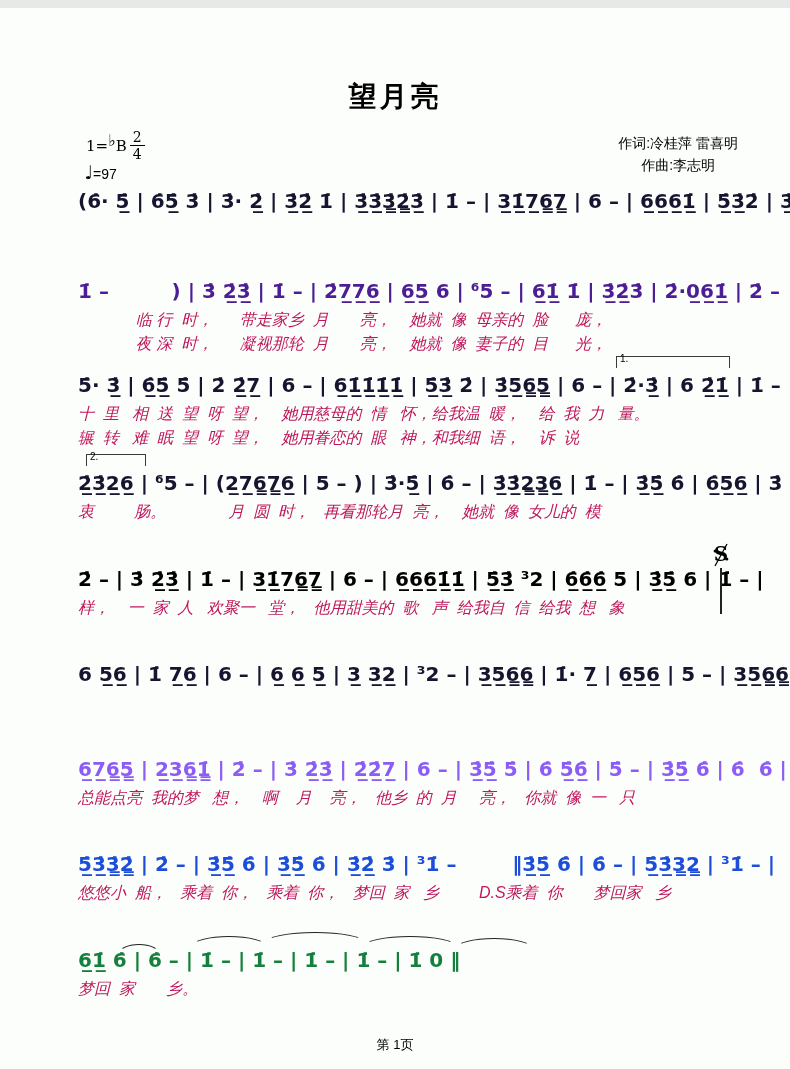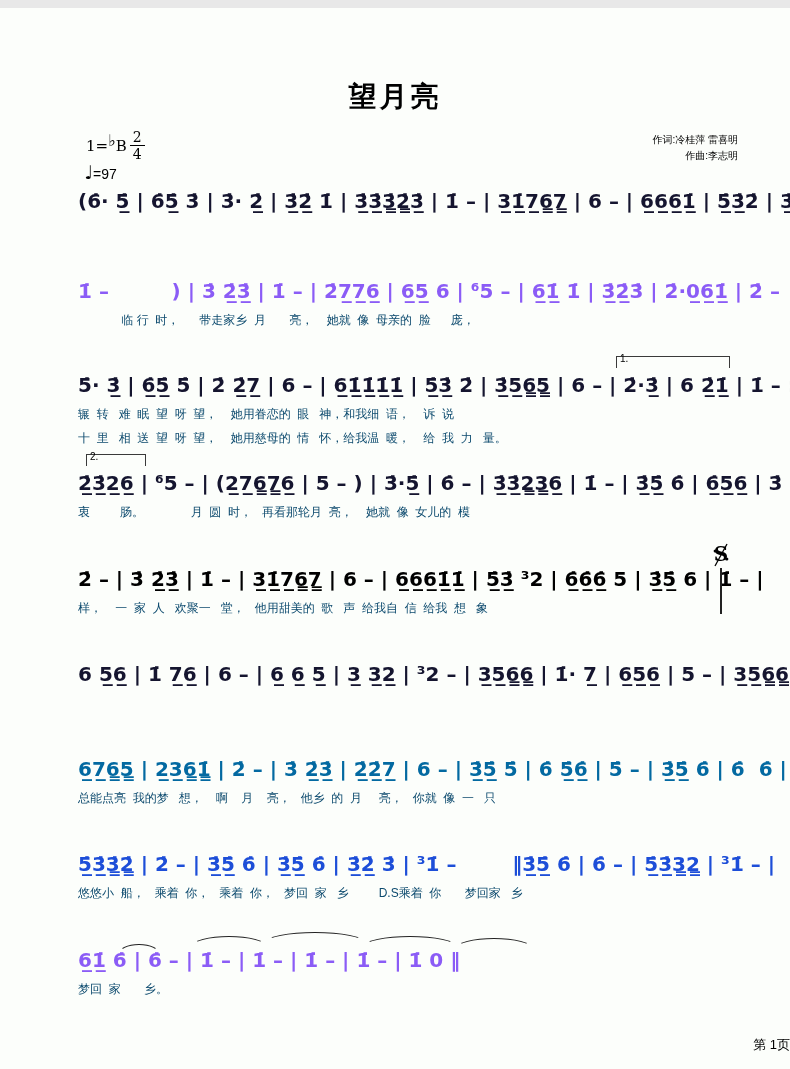--- a/index.html
+++ b/index.html
@@ -1,43 +1,43 @@
 <!DOCTYPE html>
 <html><head>
 <meta charset="utf-8">
 <style>
   html,body{margin:0;padding:0;background:#e8e8e8;}
   .page{position:relative;width:790px;height:1069px;margin:8px auto;background:#fcfefb;
         font-family:"Liberation Sans",sans-serif;overflow:hidden;color:#000;}
   .title{position:absolute;top:70px;left:0;right:0;margin:0;text-align:center;
          font-size:28px;font-weight:600;letter-spacing:3px;
          font-family:"DejaVu Serif","Liberation Serif",serif;}
-  .credits{position:absolute;top:124px;right:52px;font-size:10px;line-height:1.6;text-align:right;}
+  .credits{position:absolute;top:124px;right:52px;font-size:14px;line-height:1.6;text-align:center;}
   .keysig{position:absolute;top:122px;left:86px;font-size:15px;
           font-family:"DejaVu Serif","Liberation Serif",serif;}
   .flat{font-size:16px;vertical-align:5px;font-family:"DejaVu Sans",sans-serif;}
   .frac{display:inline-block;text-align:center;vertical-align:-8px;margin-left:3px;
         line-height:1;font-size:14px;}
   .frac .num{display:block;border-bottom:1px solid #000;padding:0 3px 1px;}
   .frac .den{display:block;padding-top:1px;}
   .tempo{position:absolute;top:153px;left:84px;font-size:14px;}
   .qnote{font-size:19px;font-family:"DejaVu Sans",sans-serif;}
   #systems .system{position:absolute;left:78px;width:705px;}
   .notes{font-family:"DejaVu Sans",sans-serif;font-weight:bold;font-size:20px;
          color:#15152f;white-space:pre;line-height:30px;}
-  .lyric{font-size:12px;color:#0c4a6e;white-space:pre;line-height:20px;margin-top:4px;}
+  .lyric{font-size:16px;color:#be185d;white-space:pre;line-height:20px;margin-top:4px;font-style:italic;}
   .volta{position:absolute;border:1px solid #3a3a3a;border-bottom:none;height:11px;font-size:10px;}
   .volta span{position:relative;top:-4px;left:3px;}
   .volta1{left:616px;top:348px;width:112px;}
   .volta2{left:86px;top:446px;width:58px;}
   .segno{position:absolute;left:712px;top:534px;}
   .segno-bar{position:absolute;left:720px;top:560px;width:2px;height:46px;background:#222;}
   .arc{position:absolute;height:18px;border:1.6px solid transparent;border-top-color:#222;
        border-radius:50%;}
-  .footer{position:absolute;top:1028px;left:0;right:0;text-align:right;font-size:13px;}
+  .footer{position:absolute;top:1028px;left:0;right:0;text-align:center;font-size:13px;}
 </style>
 </head>
 <body>
 
 <div class="page">
 
   <h1 class="title">望月亮</h1>
 
   <div class="credits">
     <div>作词:冷桂萍 雷喜明</div>
@@ -50,49 +50,50 @@
 
   <div class="tempo">
     <span class="qnote">♩</span><span>=97</span>
   </div>
 
   <div id="systems">
       <div class="system" style="top: 178px;">
         <div class="notes" style="color: rgb(21, 21, 47);">(6̇· 5̲̇ | 6̇5̲̇ 3̇ | 3̇· 2̲̇ | 3̲̇2̲̇ 1̇ | 3̲̇3̲̇3̳̇2̳̇3̲̇ | 1̇ – | 3̲1̲̇7̲6̳7̳ | 6 – | 6̲6̲6̲1̲̇ | 5̲̇3̲̇2̇ | 3̲̇5̲̇6̲2̲̇ |</div>
       </div>
       <div class="system" style="top: 268px;">
-        <div class="notes" style="color: #8b5cf6;">1̇ –         ) | 3̇ 2̲̇3̲̇ | 1̇ – | 2̇7̲7̲6̲ | 6̲5̲ 6 | ⁶5 – | 6̲1̲̇ 1̇ | 3̲̇2̲̇3̇ | 2̇·0̲6̲1̲̇ | 2̇ –</div>
+        <div class="notes" style="color: #4c1d95;">1̇ –         ) | 3̇ 2̲̇3̲̇ | 1̇ – | 2̇7̲7̲6̲ | 6̲5̲ 6 | ⁶5 – | 6̲1̲̇ 1̇ | 3̲̇2̲̇3̇ | 2̇·0̲6̲1̲̇ | 2̇ –</div>
         <div class="lyric">             临 行  时，      带走家乡  月       亮，    她就  像  母亲的  脸      庞，</div>
+        <div class="lyric">             夜 深  时，      凝视那轮  月       亮，    她就  像  妻子的  目      光，</div>
       </div>
       <div class="system" style="top: 362px;">
         <div class="notes" style="color: rgb(21, 21, 47);">5̇· 3̲̇ | 6̲̇5̲̇ 5̇ | 2̇ 2̲̇7̲ | 6 – | 6̲1̲̇1̲̇1̲̇1̲̇ | 5̲̇3̲̇ 2̇ | 3̲̇5̲6̳5̳ | 6 – | 2̇·3̲̇ | 6 2̲̇1̲̇ | 1̇ – :‖</div>
+        <div class="lyric">十  里   相  送  望  呀  望，    她用慈母的  情   怀，给我温  暖，    给  我  力   量。</div>
         <div class="lyric">辗  转   难  眠  望  呀  望，    她用眷恋的  眼   神，和我细  语，    诉  说</div>
-        <div class="lyric">十  里   相  送  望  呀  望，    她用慈母的  情   怀，给我温  暖，    给  我  力   量。</div>
       </div>
       <div class="system" style="top: 460px;">
         <div class="notes" style="color: rgb(21, 21, 47);">2̲̇3̲̇2̲6̲ | ⁶5 – | (2̲7̲6̳7̳6̲ | 5 – ) | 3̇·5̲̇ | 6̇ – | 3̲̇3̲̇2̳3̳6̲ | 1̇ – | 3̲̇5̲̇ 6̇ | 6̲̇5̲6̲ | 3̇ 3̲̇2̲̇ |</div>
         <div class="lyric">衷         肠。              月  圆  时，   再看那轮月  亮，    她就  像  女儿的  模</div>
       </div>
       <div class="system" style="top: 556px;">
         <div class="notes" style="color: #000000;">2̇ – | 3̇ 2̲̇3̲̇ | 1̇ – | 3̲1̲̇7̲6̳7̳ | 6 – | 6̲6̲6̲1̲̇1̲̇ | 5̲̇3̲̇ ³2 | 6̲̇6̲̇6̲̇ 5 | 3̲̇5̲̇ 6 | 1̇ – |</div>
         <div class="lyric">样，    一  家  人   欢聚一   堂，   他用甜美的  歌   声  给我自  信  给我  想   象</div>
       </div>
       <div class="system" style="top: 651px;">
         <div class="notes" style="color: rgb(21, 21, 47);">6 5̲6̲ | 1̇ 7̲6̲ | 6 – | 6̲ 6̲ 5̲ | 3̲ 3̲2̲ | ³2 – | 3̲5̲6̳6̳ | 1̇· 7̲ | 6̲5̲6̲ | 5 – | 3̲5̲6̳6̳ |</div>
       </div>
       <div class="system" style="top: 746px;">
-        <div class="notes" style="color: #0369a1;">6̲7̲6̳5̳ | 2̲3̲6̳1̳̇ | 2̇ – | 3̇ 2̲̇3̲̇ | 2̲̇2̲̇7̲ | 6 – | 3̲̇5̲̇ 5̇ | 6̇ 5̲̇6̲̇ | 5̇ – | 3̲̇5̲̇ 6̇ | 6̇  6̇ |</div>
+        <div class="notes" style="color: #8b5cf6;">6̲7̲6̳5̳ | 2̲3̲6̳1̳̇ | 2̇ – | 3̇ 2̲̇3̲̇ | 2̲̇2̲̇7̲ | 6 – | 3̲̇5̲̇ 5̇ | 6̇ 5̲̇6̲̇ | 5̇ – | 3̲̇5̲̇ 6̇ | 6̇  6̇ |</div>
         <div class="lyric">总能点亮  我的梦   想，    啊    月    亮，   他乡  的  月     亮，   你就  像  一   只</div>
       </div>
       <div class="system" style="top: 841px;">
         <div class="notes" style="color: #1d4ed8;">5̲̇3̲̇3̳̇2̳̇ | 2̇ – | 3̲̇5̲̇ 6̇ | 3̲̇5̲̇ 6̇ | 3̲̇2̲̇ 3̇ | ³1̇ –        ‖3̲̇5̲̇ 6̇ | 6̇ – | 5̲̇3̲̇3̳2̳ | ³1̇ – |</div>
         <div class="lyric">悠悠小  船，   乘着  你，   乘着  你，   梦回  家   乡         D.S乘着  你       梦回家   乡</div>
       </div>
       <div class="system" style="top: 937px;">
-        <div class="notes" style="color: #8b5cf6;">6̲1̲̇ 6̇ | 6̇ – | 1̇ – | 1̇ – | 1̇ – | 1̇ – | 1̇ 0 ‖</div>
+        <div class="notes" style="color: #15803d;">6̲1̲̇ 6̇ | 6̇ – | 1̇ – | 1̇ – | 1̇ – | 1̇ – | 1̇ 0 ‖</div>
         <div class="lyric">梦回  家       乡。</div>
       </div>
     </div>
 
   <div class="volta volta1">
     <span>1.</span>
   </div>
   <div class="volta volta2">
     <span>2.</span>
   </div>

